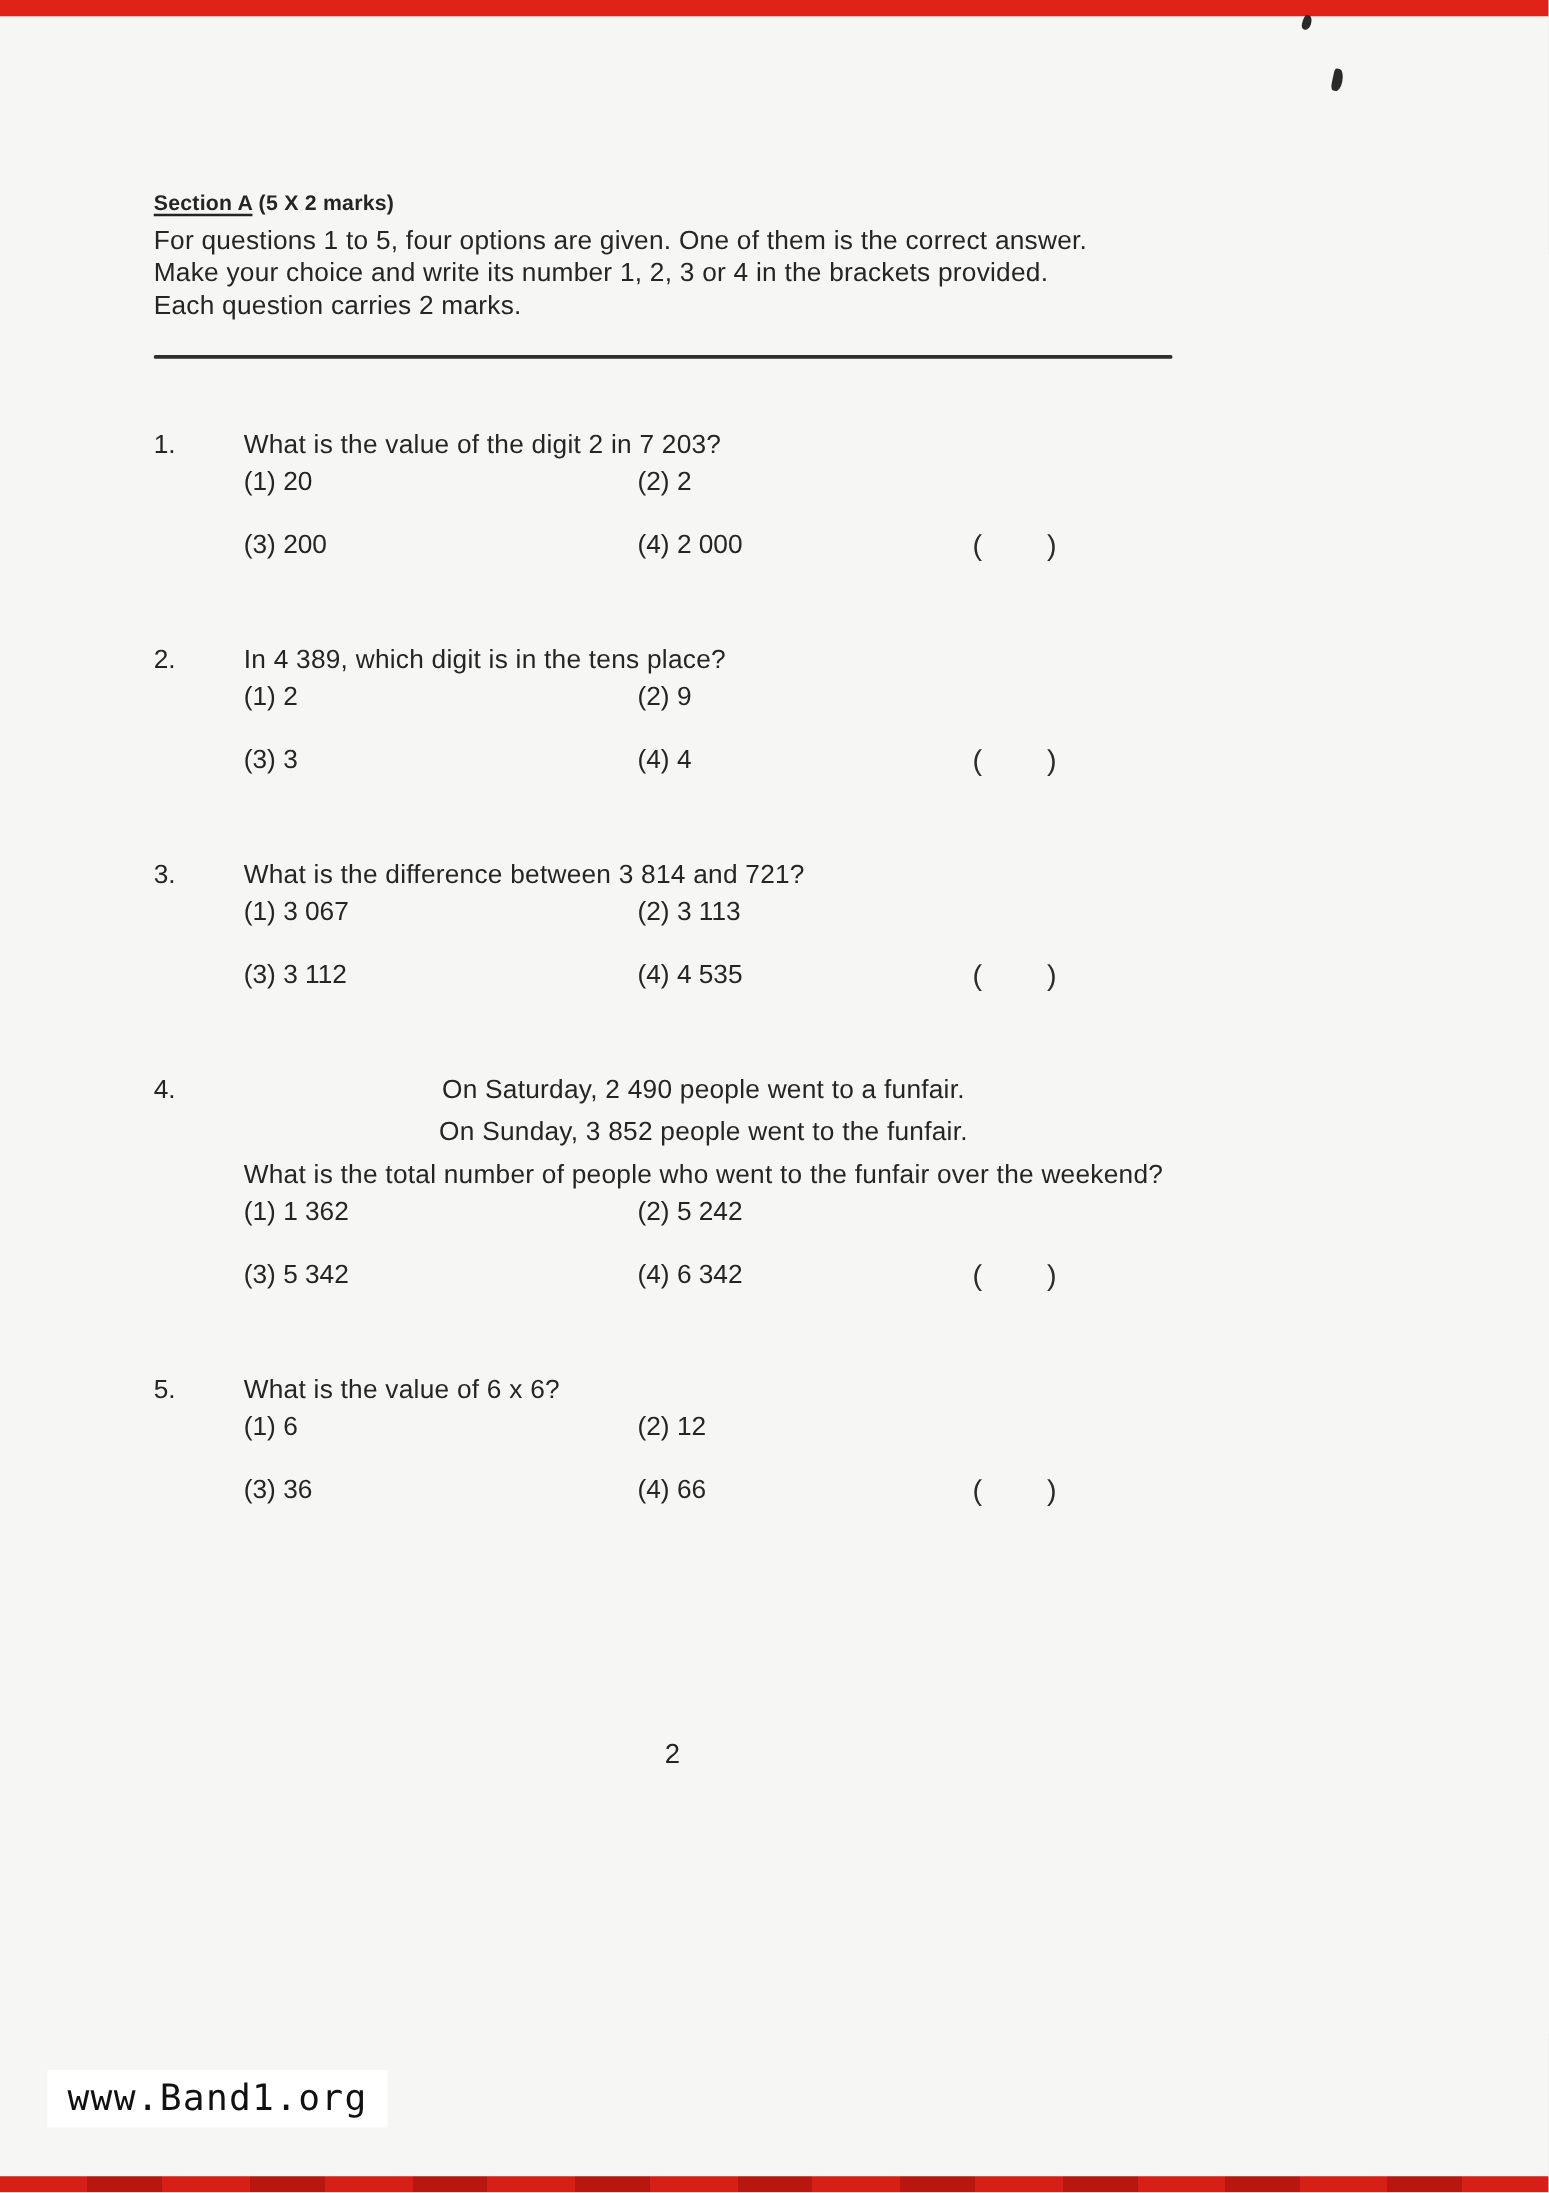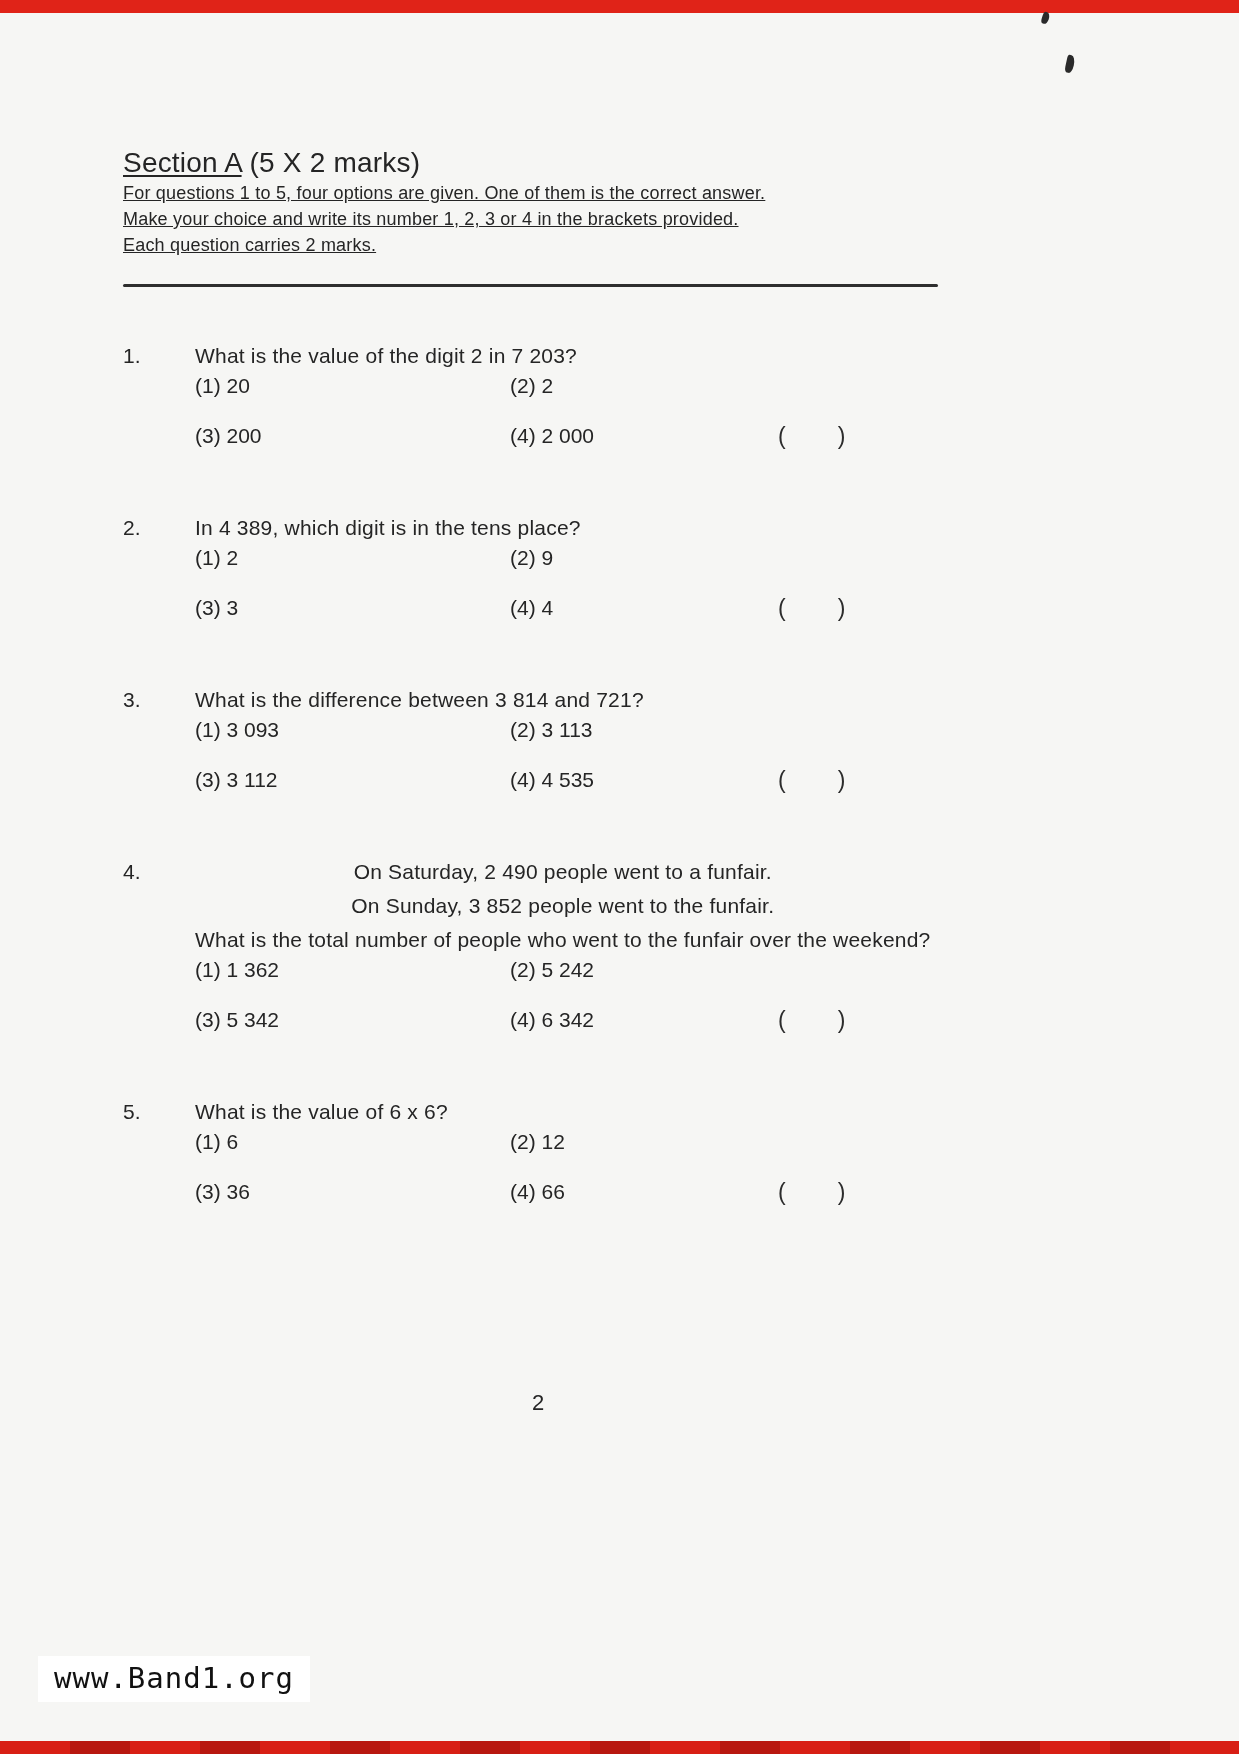--- a/index.html
+++ b/index.html
@@ -40,37 +40,36 @@
   .artifact.a1 { top: 12px; left: 1042px; width: 7px; height: 12px; transform: rotate(18deg); }
   .artifact.a2 { top: 55px; left: 1066px; width: 8px; height: 18px; transform: rotate(12deg); border-radius: 30% 70% 60% 40%; }
 
   .content {
     position: relative;
     padding: 150px 0 0 123px;
     width: 960px;
     box-sizing: content-box;
   }
   .section-heading {
-    font-size: 28px;
-    font-weight: normal;
+    font-size: 17px;
+    font-weight: bold;
     line-height: 26px;
     margin: 0 0 4px 0;
     letter-spacing: 0.2px;
   }
   .section-heading .u {
     text-decoration: underline;
     text-decoration-thickness: 2px;
     text-underline-offset: 3px;
   }
   .instr {
-    font-size: 18px;
+    font-size: 21px;
     line-height: 26px;
     margin: 0;
     letter-spacing: 0.2px;
-    text-decoration: underline;
   }
   .rule {
     margin-top: 26px;
     width: 815px;
     height: 3px;
     background: #2e2e2e;
     border-radius: 2px;
   }
 
   .questions { margin-top: 52px; }
@@ -200,21 +199,21 @@
 
       <div class="question">
         <div class="q-row">
           <div class="q-num">3.</div>
           <div class="q-text">
             <div>What is the difference between 3 814 and 721?</div>
           </div>
         </div>
         <div class="options">
           <div class="opt-row">
-            <div class="opt c1">(1) 3 093</div>
+            <div class="opt c1">(1) 3 067</div>
             <div class="opt">(2) 3 113</div>
           </div>
           <div class="opt-row">
             <div class="opt c1">(3) 3 112</div>
             <div class="opt">(4) 4 535</div>
             <div class="answer-brackets">
               <span>(</span>
               <span>)</span>
             </div>
           </div>

